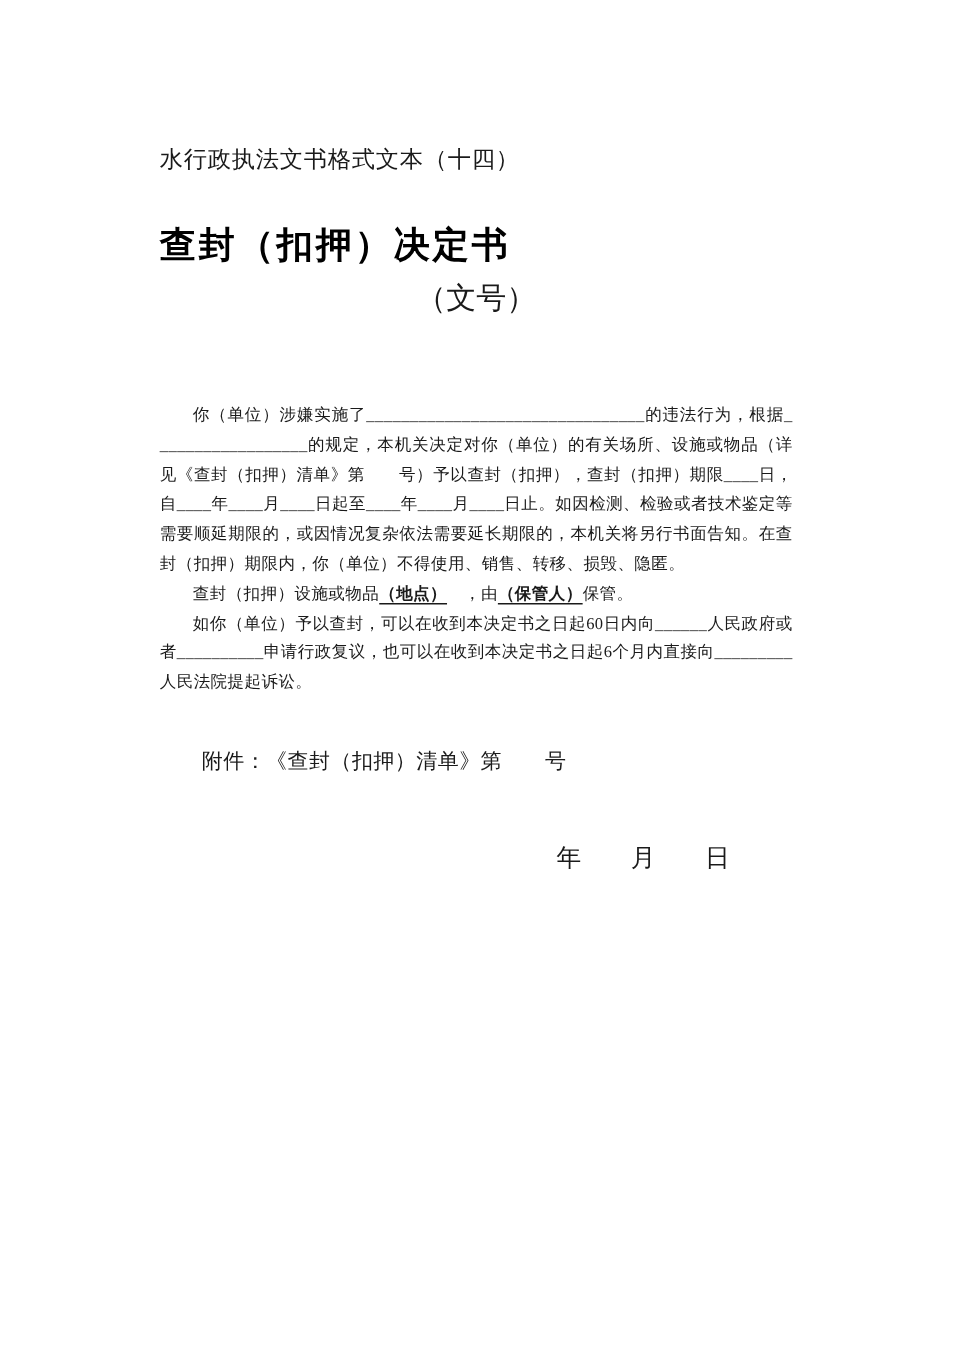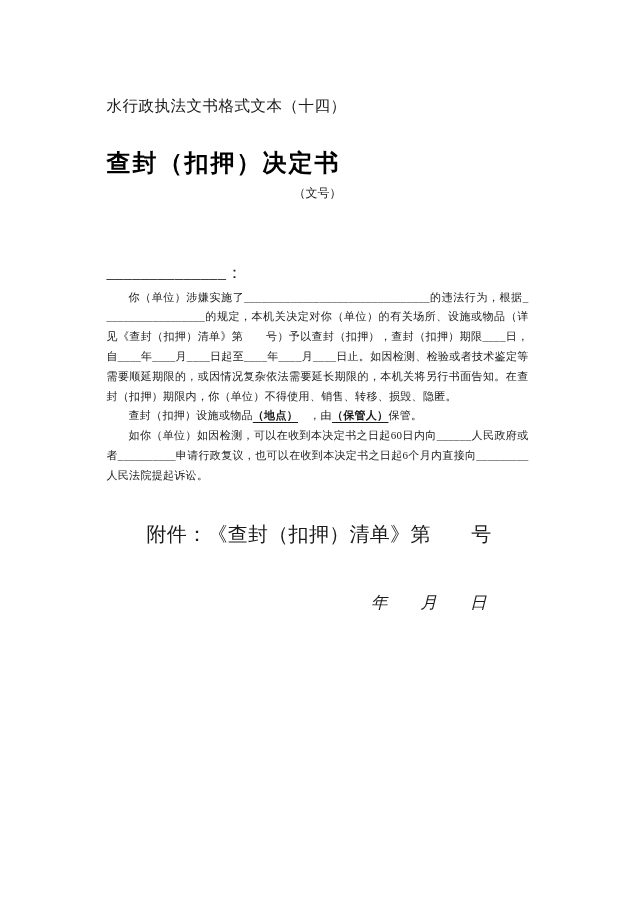--- a/index.html
+++ b/index.html
@@ -25,21 +25,21 @@
     text-align: left;
     font-family: "Liberation Sans", "DejaVu Sans", sans-serif;
     font-size: 24px;
     font-weight: bold;
     letter-spacing: 2px;
     color: #000000;
   }
   .doc-number {
     margin: 2px 0 56px 0;
     text-align: center;
-    font-size: 12px;
+    font-size: 20px;
   }
   .salutation {
     margin: 0;
     font-size: 16.5px;
     line-height: 1.8;
     letter-spacing: 0.3px;
   }
   .para {
     margin: 0;
     font-size: 11px;
@@ -49,60 +49,58 @@
     letter-spacing: 0.3px;
     word-break: break-all;
   }
   .blank-label {
     font-weight: bold;
     text-decoration: underline;
     text-underline-offset: 3px;
   }
   .attachment {
     margin: 30px 0 0 0;
-    font-size: 20px;
+    font-size: 14px;
     line-height: 1.8;
     text-indent: 2em;
     letter-spacing: 0.3px;
   }
   .signature {
     margin-top: 34px;
     text-align: right;
     font-size: 16.5px;
   }
   .signature .agency {
     margin: 0;
     padding-right: 22px;
     line-height: 2.1;
   }
   .signature .date {
     margin: 0;
     padding-right: 42px;
     line-height: 2.1;
-    font-style: italic;
   }
 </style>
 </head>
 <body>
 
 <div class="page">
 
   <p class="format-label">水行政执法文书格式文本（十四）</p>
 
   <h1 class="title">查封（扣押）决定书</h1>
 
   <p class="doc-number">（文号）</p>
 
-  <p class="salutation">______________：</p>
 
   <p class="para">你（单位）涉嫌实施了________________________________的违法行为，根据__________________的规定，本机关决定对你（单位）的有关场所、设施或物品（详见《查封（扣押）清单》第　　号）予以查封（扣押），查封（扣押）期限____日，自____年____月____日起至____年____月____日止。如因检测、检验或者技术鉴定等需要顺延期限的，或因情况复杂依法需要延长期限的，本机关将另行书面告知。在查封（扣押）期限内，你（单位）不得使用、销售、转移、损毁、隐匿。</p>
 
   <p class="para"><span>查封（扣押）设施或物品</span><span class="blank-label">（地点）</span><span>　，由</span><span class="blank-label">（保管人）</span><span>保管。</span></p>
 
-  <p class="para">如你（单位）如因检测，可以在收到本决定书之日起60日内向______人民政府或者__________申请行政复议，也可以在收到本决定书之日起6个月内直接向_________人民法院提起诉讼。</p>
+  <p class="para">如你（单位）予以查封，可以在收到本决定书之日起60日内向______人民政府或者__________申请行政复议，也可以在收到本决定书之日起6个月内直接向_________人民法院提起诉讼。</p>
 
   <p class="attachment">附件：《查封（扣押）清单》第　　号</p>
 
   <div class="signature">
     <p class="date">年　　月　　日</p>
   </div>
 
 </div>
 
 </body></html>

